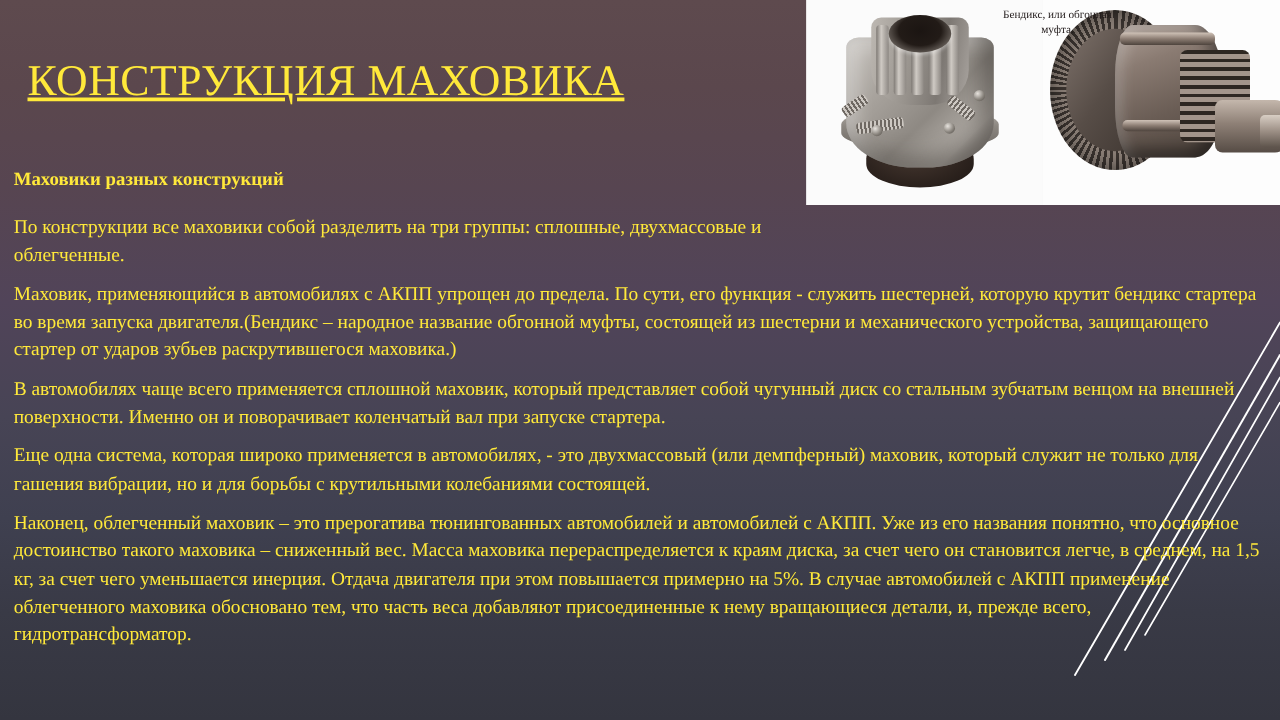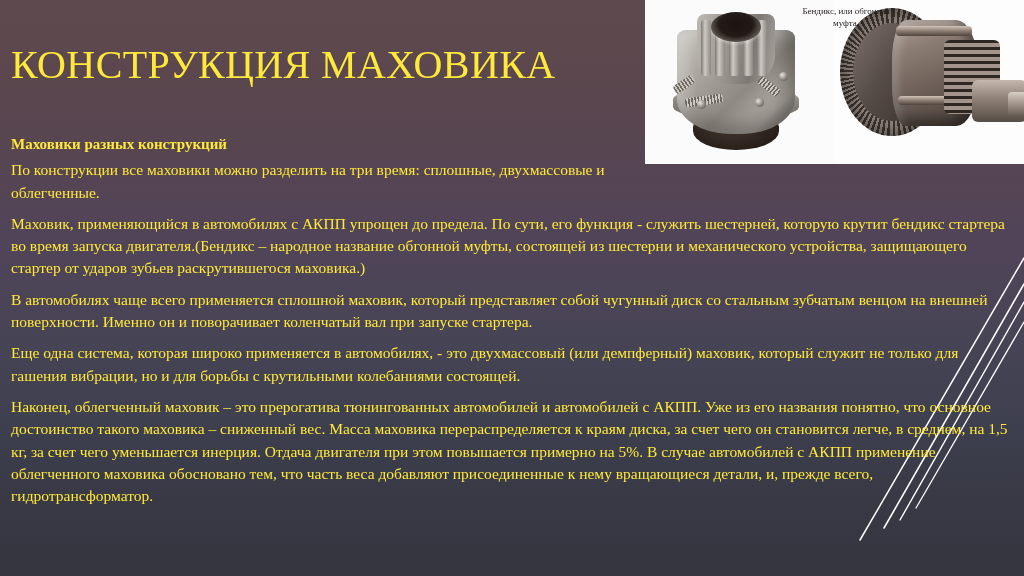--- a/index.html
+++ b/index.html
@@ -29,29 +29,30 @@
   .streaks {
     position: absolute;
     inset: 0;
     pointer-events: none;
     z-index: 3;
   }
 
   
   .slide-title {
     position: absolute;
-    left: 11px;
+    left: 22px;
     top: 44px;
     width: 620px;
     color: #ffe93a;
-    font-size: 40px;
+    font-size: 35px;
     line-height: 42px;
     letter-spacing: 0.4px;
     white-space: nowrap;
     z-index: 4;
+    text-decoration: underline;
   }
 
   
   .picture-block {
     position: absolute;
     left: 645px;
     top: 0px;
     width: 426px;
     height: 164px;
     background: #f2f2f2;
@@ -204,21 +205,21 @@
   .para {
     color: #ffe93a;
     font-size: 15.5px;
     line-height: 22.3px;
     margin: 0 0 9px 0;
     text-align: left;
   }
   .para.lead {
     font-weight: bold;
     font-size: 15px;
-    margin-bottom: 4px;
+    margin-bottom: 16px;
   }
   .para.narrow { width: 630px; }
 </style>
 </head>
 <body>
 
 <div class="slide">
 
   <div class="slide-title">КОНСТРУКЦИЯ МАХОВИКА</div>
 
@@ -251,21 +252,21 @@
       <div class="sd-pinion"></div>
       <div class="sd-shaft"></div>
       <div class="sd-tip"></div>
     </div>
 
     <div class="photo-caption">Бендикс, или обгонная муфта.</div>
   </div>
 
   <div class="body-text">
     <p class="para lead narrow">Маховики разных конструкций</p>
-    <p class="para narrow">По конструкции все маховики можно разделить на три время: сплошные, двухмассовые и облегченные.</p>
+    <p class="para narrow">По конструкции все маховики собой разделить на три группы: сплошные, двухмассовые и облегченные.</p>
     <p class="para">Маховик, применяющийся в автомобилях с АКПП упрощен до предела. По сути, его функция - служить шестерней, которую крутит бендикс стартера во время запуска двигателя.(Бендикс – народное название обгонной муфты, состоящей из шестерни и механического устройства, защищающего стартер от ударов зубьев раскрутившегося маховика.)</p>
     <p class="para">В автомобилях чаще всего применяется сплошной маховик, который представляет собой чугунный диск со стальным зубчатым венцом на внешней поверхности. Именно он и поворачивает коленчатый вал при запуске стартера.</p>
     <p class="para">Еще одна система, которая широко применяется в автомобилях, - это двухмассовый (или демпферный) маховик, который служит не только для гашения вибрации, но и для борьбы с крутильными колебаниями состоящей.</p>
     <p class="para">Наконец, облегченный маховик – это прерогатива тюнингованных автомобилей и автомобилей с АКПП. Уже из его названия понятно, что основное достоинство такого маховика – сниженный вес. Масса маховика перераспределяется к краям диска, за счет чего он становится легче, в среднем, на 1,5 кг, за счет чего уменьшается инерция. Отдача двигателя при этом повышается примерно на 5%. В случае автомобилей с АКПП применение облегченного маховика обосновано тем, что часть веса добавляют присоединенные к нему вращающиеся детали, и, прежде всего, гидротрансформатор.</p>
   </div>
 
   <svg class="streaks" width="1024" height="576" viewBox="0 0 1024 576">
     <g stroke="#ffffff" fill="none" stroke-linecap="round">
       <line x1="860" y1="540" x2="1024" y2="258" stroke-width="1.5"></line>
       <line x1="884" y1="528" x2="1024" y2="284" stroke-width="1.6"></line>

